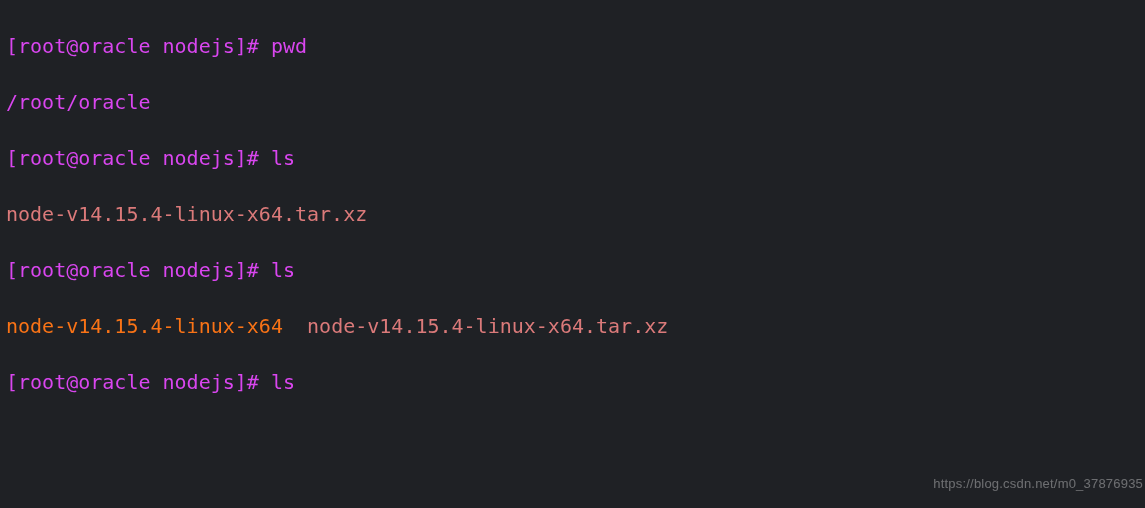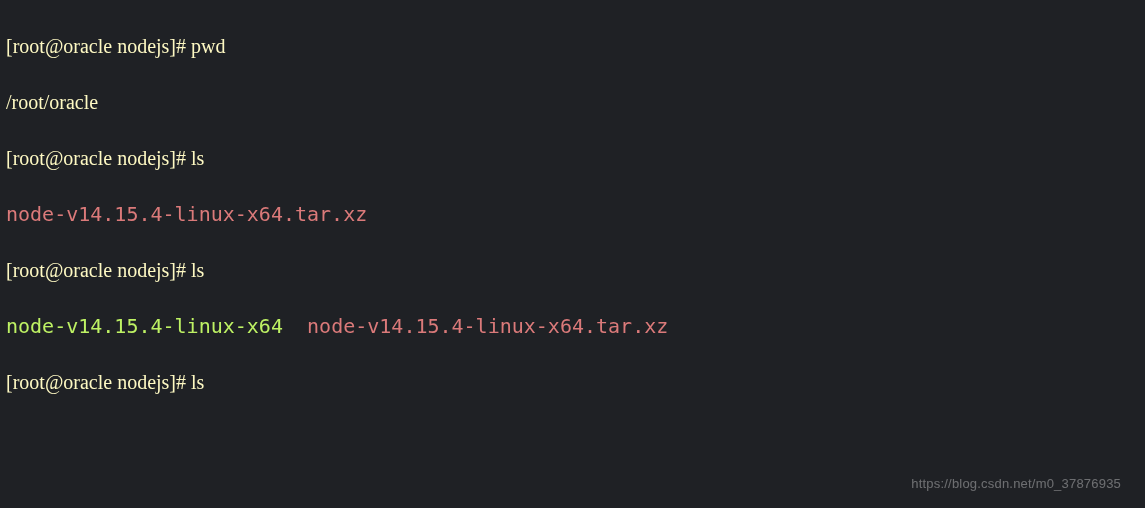--- a/index.html
+++ b/index.html
@@ -15,29 +15,29 @@
     color: #e6e6e6;
     position: relative;
   }
   .term {
     padding: 4px 6px;
     white-space: pre;
   }
   .line { display: block; }
   .watermark {
     position: absolute;
-    right: 24px;
+    right: 2px;
     bottom: 10px;
     font-family: Arial, sans-serif;
     font-size: 13px;
     color: rgba(255,255,255,0.35);
     letter-spacing: 0.2px;
   }
-  .c-default { color: #fef9c3; font-family: Liberation Serif, serif; }
-  .c-dir     { color: #bef264; }      
+  .c-default { color: #d946ef; }
+  .c-dir     { color: #f97316; }      
   .c-file-r  { color: #db7a7a; }
 </style>
 </head>
 <body>
 
 <div class="term">
 <span class="line"><span class="c-default">[root@oracle nodejs]# </span><span class="c-default">pwd</span></span>
 <span class="line"><span class="c-default">/root/oracle</span></span>
 <span class="line"><span class="c-default">[root@oracle nodejs]# </span><span class="c-default">ls</span></span>
 <span class="line"><span class="c-file-r">node-v14.15.4-linux-x64.tar.xz</span></span>

